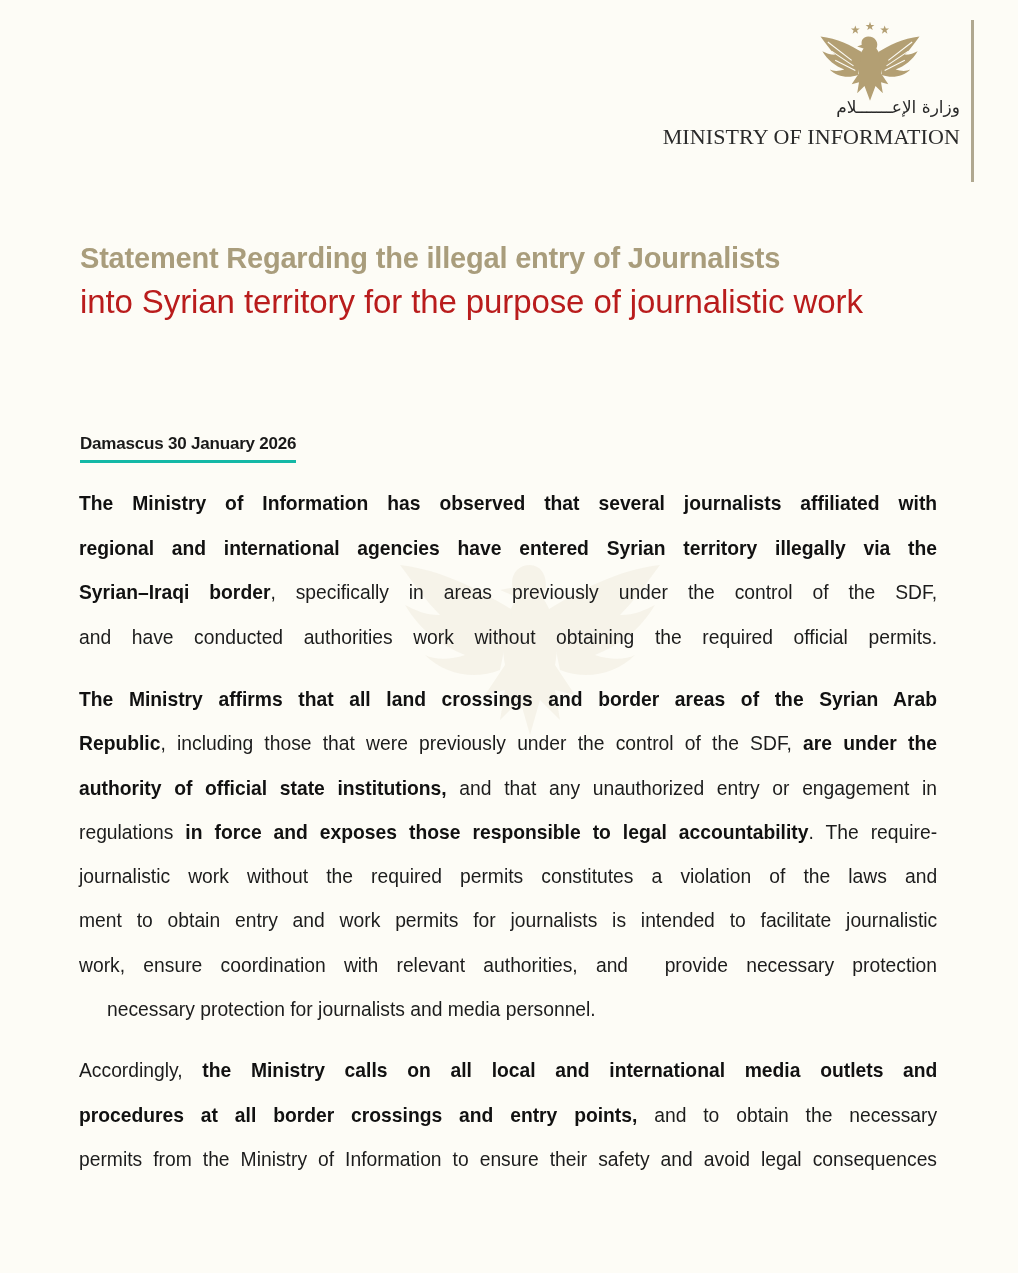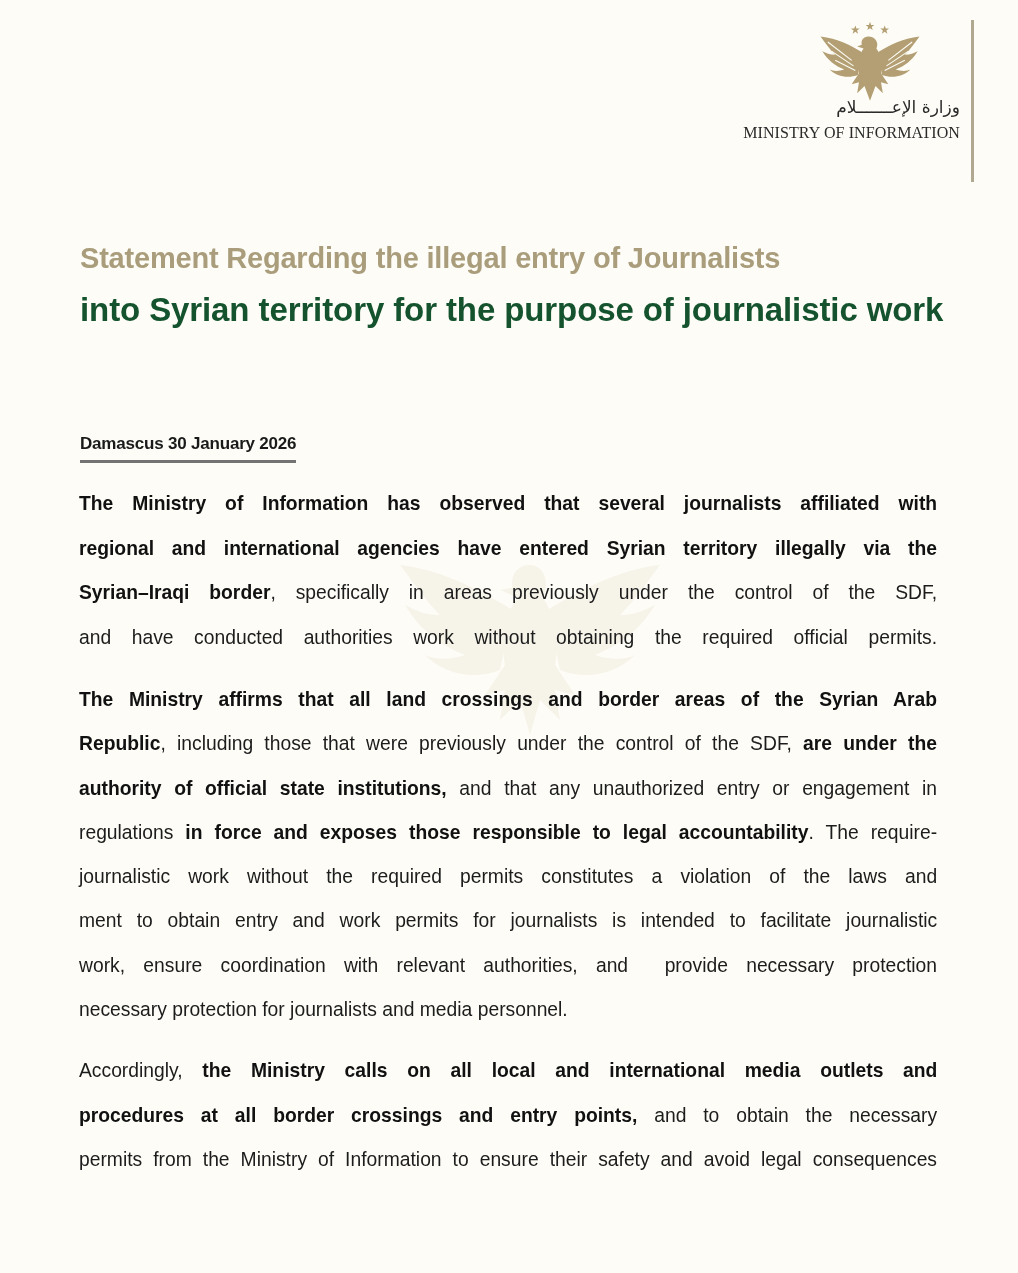--- a/index.html
+++ b/index.html
@@ -47,21 +47,21 @@
     color: #2a2a2a;
     direction: rtl;
     white-space: nowrap;
     text-align: center;
   }
   .english-name {
     position: absolute;
     right: 0;
     top: 104px;
     font-family: "Liberation Serif", "DejaVu Serif", serif;
-    font-size: 16px;
+    font-size: 22px;
     letter-spacing: 0.1px;
     color: #2a2a2a;
     white-space: nowrap;
   }
   .vbar {
     position: absolute;
     left: 971px;
     top: 20px;
     width: 3px;
     height: 162px;
@@ -76,36 +76,35 @@
   .title-1 {
     font-size: 29px;
     font-weight: bold;
     color: #a99d7c;
     letter-spacing: -0.2px;
     white-space: nowrap;
     line-height: 44px;
   }
   .title-2 {
     font-size: 33px;
-    color: #14532d;
+    color: #b91c1c;
     white-space: nowrap;
     line-height: 44px;
-    margin-top: 8px;
+    margin-top: 0;
     letter-spacing: -0.1px;
-    font-weight: bold;
   }
   .dateline {
     position: absolute;
     left: 80px;
     top: 434px;
     font-size: 17px;
     font-weight: bold;
     color: #1a1a1a;
     padding-bottom: 6px;
-    border-bottom: 3px solid #737373;
+    border-bottom: 3px solid #14b8a6;
     white-space: nowrap;
     letter-spacing: -0.2px;
   }
   .body-text {
     position: absolute;
     left: 79px;
     width: 858px;
     font-size: 19.3px;
     line-height: 44.6px;
     text-align: justify;
@@ -182,19 +181,19 @@
     <span class="line" style="display: block; white-space: pre; word-spacing: 15px;"><span>and have conducted authorities work without obtaining the required official permits.</span></span>
   </div>
 <div class="body-text p2">
     <span class="line" style="display: block; white-space: pre; word-spacing: 10.2308px;"><b>The Ministry affirms that all land crossings and border areas of the Syrian Arab</b></span>
     <span class="line" style="display: block; white-space: pre; word-spacing: 5.85714px;"><b>Republic</b><span>, including those that were previously under the control of the SDF, </span><b>are under the</b></span>
     <span class="line" style="display: block; white-space: pre; word-spacing: 7.25px;"><b>authority of official state institutions,</b><span> and that any unauthorized entry or engagement in</span></span>
     <span class="line" style="display: block; white-space: pre; word-spacing: 6.63636px;"><span>regulations </span><b>in force and exposes those responsible to legal accountability</b><span>. The require-</span></span>
     <span class="line" style="display: block; white-space: pre; word-spacing: 12.75px;"><span>journalistic work without the required permits constitutes a violation of the laws and</span></span>
     <span class="line" style="display: block; white-space: pre; word-spacing: 9.46154px;"><span>ment to obtain entry and work permits for journalists is intended to facilitate journalistic</span></span>
     <span class="line" style="display: block; white-space: pre; word-spacing: 12.9px;"><span>work, ensure coordination with relevant authorities, and  provide necessary protection</span></span>
-    <span class="line last" style="white-space: nowrap;"><span>necessary protection for journalists and media personnel.</span></span>
+    <span class="line last" style="white-space: nowrap; margin-left: 28px;"><span>necessary protection for journalists and media personnel.</span></span>
   </div>
 <div class="body-text p3">
     <span class="line" style="display: block; white-space: pre; word-spacing: 14.3636px;"><span>Accordingly, </span><b>the Ministry calls on all local and international media outlets and</b></span>
     <span class="line" style="display: block; white-space: pre; word-spacing: 11.5px;"><b>procedures at all border crossings and entry points,</b><span> and to obtain the necessary</span></span>
     <span class="line" style="display: block; white-space: pre; word-spacing: 5.61538px;"><span>permits from the Ministry of Information to ensure their safety and avoid legal consequences</span></span>
   </div>
 
 </body></html>

